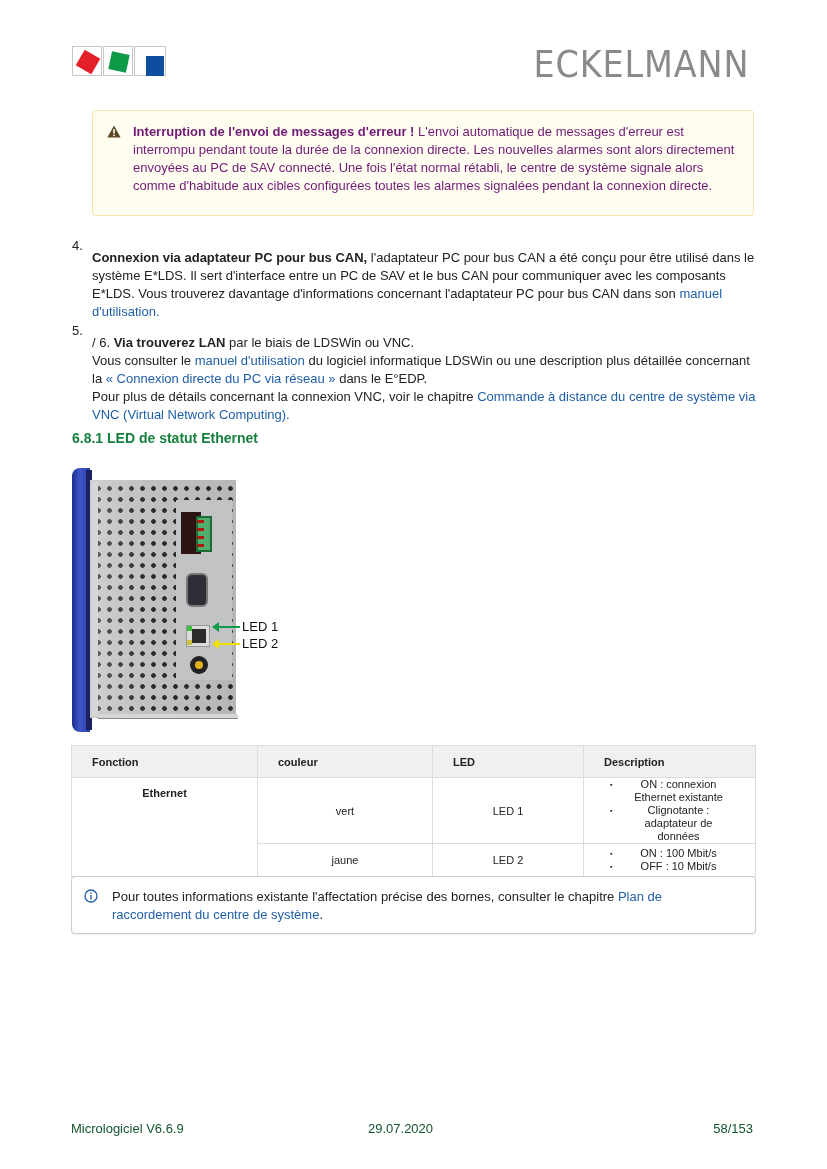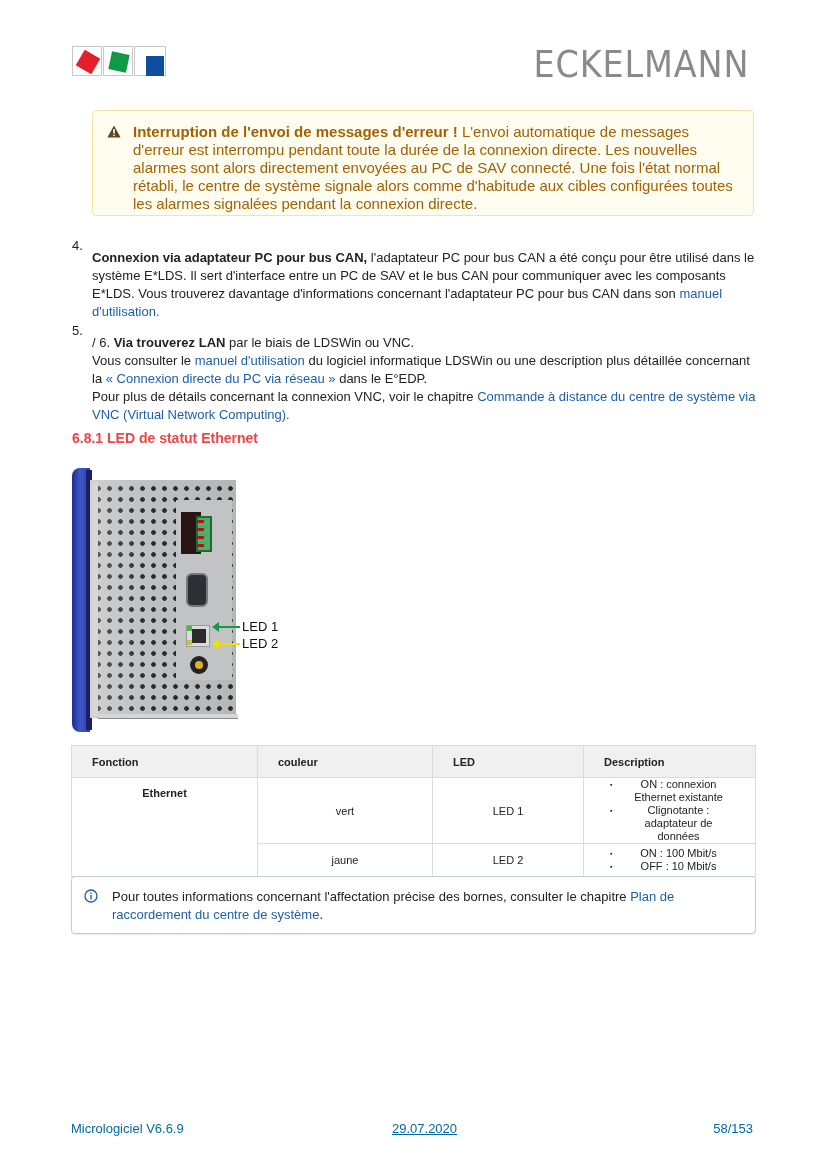--- a/index.html
+++ b/index.html
@@ -14,30 +14,30 @@
   .logo .red { position: absolute; left: 6px; top: 6px; width: 18px; height: 18px; background: #e3202a; transform: rotate(30deg); }
   .logo .green { position: absolute; left: 6px; top: 6px; width: 18px; height: 18px; background: #0f9a48; transform: rotate(12deg); }
   .logo .blue { position: absolute; left: 11px; top: 9px; width: 18px; height: 20px; background: #0d4f9e; }
   .brand { position: absolute; right: 78px; top: 42px; font-size: 38px; letter-spacing: 1px;
            color: #8a8a8a; font-weight: normal; font-family: "DejaVu Sans", sans-serif; transform: scaleX(0.88); transform-origin: right; }
 
   
   .warn { position: absolute; left: 92px; top: 110px; width: 662px; height: 106px;
           background: #fffdf0; border: 1px solid #f4e4a8; border-radius: 4px; box-sizing: border-box; }
   .warn .icon { position: absolute; left: 14px; top: 14px; width: 14px; height: 13px; }
-  .warn .text { position: absolute; left: 40px; top: 12px; right: 18px; font-size: 15px; line-height: 18px; color:#a16207; }
+  .warn .text { position: absolute; left: 40px; top: 12px; right: 18px; font-size: 13px; line-height: 18px; color:#701a75; }
 
   
   .item { position: absolute; left: 72px; font-size: 13px; line-height: 18px; color:#222; }
   .item .num { position: absolute; left: 0; top: 0; }
   .item .body { position: absolute; left: 20px; top: 12px; }
   .item4 { top: 237px; width: 690px; }
   .item5 { top: 322px; width: 690px; }
 
-  .h3 { position: absolute; left: 72px; top: 430px; font-size: 14px; font-weight: bold; color:#ef4444; }
+  .h3 { position: absolute; left: 72px; top: 430px; font-size: 14px; font-weight: bold; color:#15803d; }
 
   
   .device { position: absolute; left: 68px; top: 460px; width: 220px; height: 272px; }
   .bezel { position: absolute; left: 4px; top: 8px; width: 18px; height: 264px; background: linear-gradient(90deg,#1a2f8f,#3e55c8 45%,#2a40a8); border-radius: 8px 0 0 8px; }
   .bezel-edge { position:absolute; left: 18px; top: 10px; width: 6px; height: 260px; background:#1b2060; }
   .plate { position: absolute; left: 22px; top: 20px; width: 146px; height: 238px;
            background-color: #bfc0c2;
            background-image: radial-gradient(circle, #2b2b2b 2px, transparent 2.6px);
            background-size: 11px 11px; background-position: 3px 3px; }
   .plate-shade { position:absolute; left:22px; top:20px; width:146px; height:238px; background: linear-gradient(90deg, rgba(255,255,255,0.25), rgba(255,255,255,0) 40%, rgba(0,0,0,0.05)); }
@@ -74,22 +74,22 @@
   .tbl li { position: relative; line-height: 13px; }
   .tbl li::before { content: "▪"; position: absolute; left: -12px; font-size: 7px; top: 0; }
 
   
   .info { position: absolute; left: 71px; top: 876px; width: 685px; height: 58px; background:#fff;
           border: 1px solid #c5ccd6; border-radius: 4px; box-sizing: border-box; box-shadow: 0 1px 1px rgba(0,0,0,0.08); }
   .info .icon { position:absolute; left: 12px; top: 12px; width: 14px; height: 14px; }
   .info .text { position:absolute; left: 40px; top: 11px; right: 20px; font-size: 13px; line-height: 18px; color:#222; }
 
   
-  .footer { position: absolute; top: 1121px; font-size: 13px; color:#0369a1; }
-  .f-left { left: 71px; } .f-mid { left: 392px; text-decoration: underline; } .f-right { right: 74px; }
+  .footer { position: absolute; top: 1121px; font-size: 13px; color:#14532d; }
+  .f-left { left: 71px; } .f-mid { left: 368px; } .f-right { right: 74px; }
 </style>
 </head>
 <body>
 
 <div class="logo">
   <div class="cell c1">
       <div class="red"></div>
     </div>
   <div class="cell c2">
       <div class="green"></div>
@@ -187,18 +187,18 @@
     </tr>
   </tbody>
 </table>
 
 <div class="info">
   <svg class="icon" viewBox="0 0 14 14">
     <circle cx="7" cy="7" r="6" fill="none" stroke="#1f5fa8" stroke-width="1.3"></circle>
     <rect x="6.3" y="6" width="1.4" height="4.5" fill="#1f5fa8"></rect>
     <rect x="6.3" y="3.5" width="1.4" height="1.4" fill="#1f5fa8"></rect>
   </svg>
-  <div class="text"><span>Pour toutes informations concernant l'affectation précise des bornes, consulter le chapitre </span><a class="link">Plan de raccordement du centre de système</a><span>.</span></div>
+  <div class="text"><span>Pour toutes informations existante l'affectation précise des bornes, consulter le chapitre </span><a class="link">Plan de raccordement du centre de système</a><span>.</span></div>
 </div>
 
 <div class="footer f-left">Micrologiciel V6.6.9</div>
 <div class="footer f-mid">29.07.2020</div>
 <div class="footer f-right">58/153</div>
 
 </body></html>

